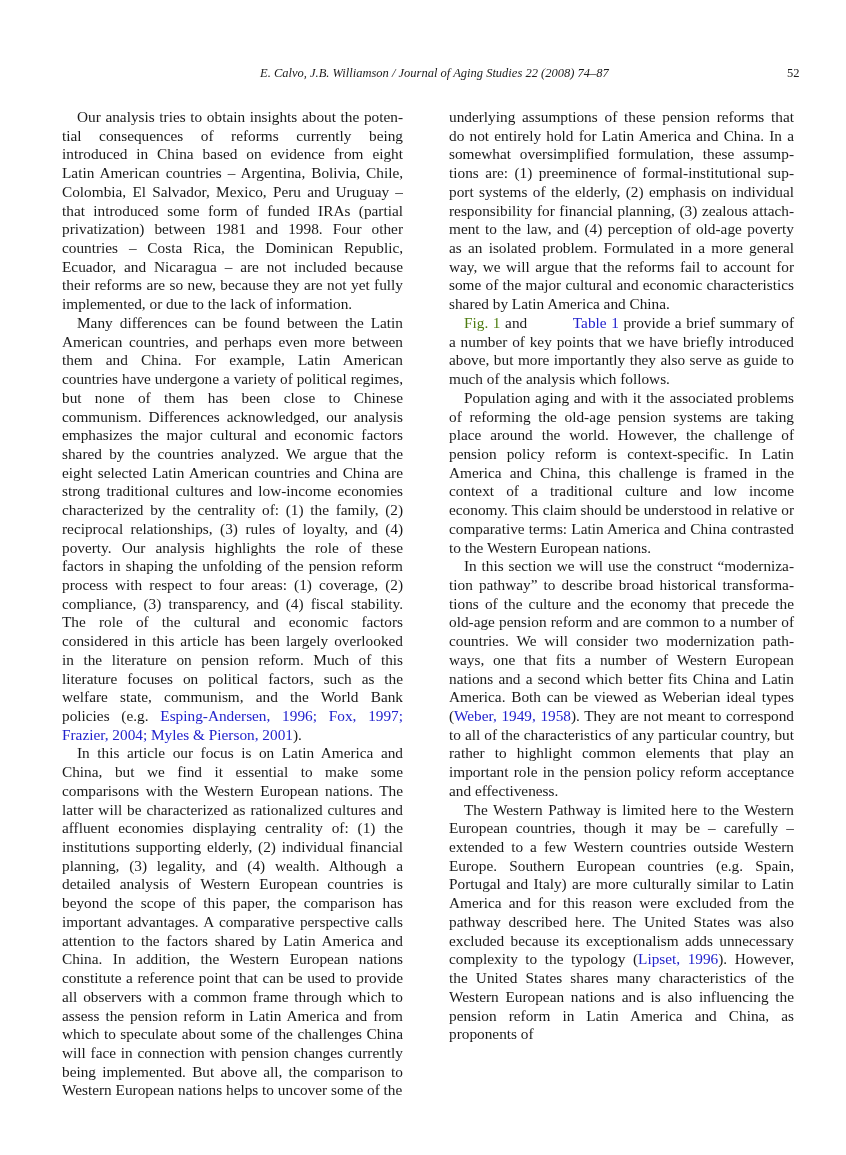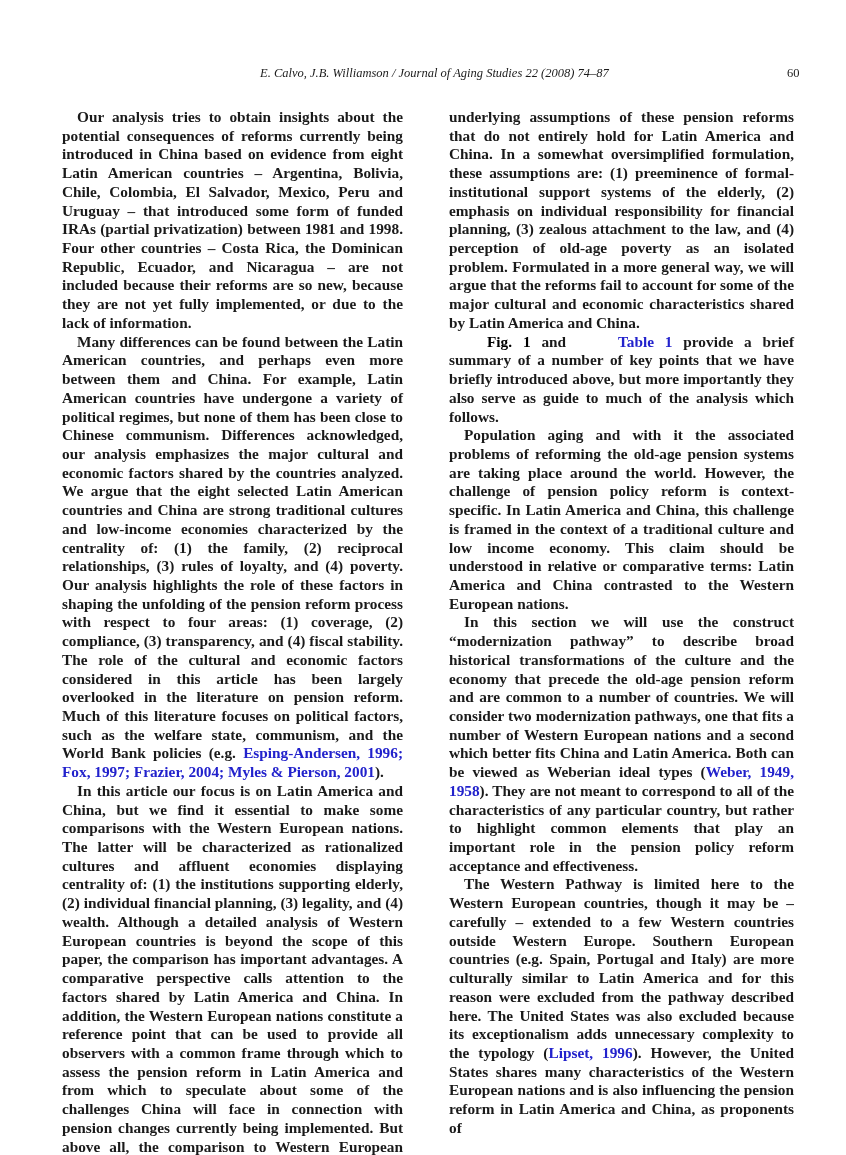--- a/index.html
+++ b/index.html
@@ -35,44 +35,44 @@
     .column {
       position: absolute;
       top: 108px;
       font-size: 15.3px;
       line-height: 18.72px;
       text-align: justify;
       hyphens: manual;
     }
     .col-left { left: 62px; width: 341px; }
     .col-right { left: 449px; width: 345px; }
-    p { margin: 0; text-indent: 15px; font-weight: bold; }
+    p { margin: 0; text-indent: 15px; }
     p.noindent { text-indent: 0; }
     a, .link { color: #2222cc; text-decoration: none; }
     h2 {
       font-size: 15.3px;
       font-weight: bold;
       margin: 18.72px 0 18.72px 0;
       line-height: 18.72px;
       text-align: left;
     }
   </style>
 </head>
 <body>
 
 <div class="running-head">
   <span class="title">E. Calvo, J.B. Williamson / Journal of Aging Studies 22 (2008) 74–87</span>
-  <span class="page-num">60</span>
+  <span class="page-num">52</span>
 </div>
 
 <div class="column col-left">
   <p><span>Our analysis tries to obtain insights about the poten­</span><span>tial consequences of reforms currently being introduced in China based on evidence from eight Latin American countries – Argentina, Bolivia, Chile, Colombia, El Salvador, Mexico, Peru and Uruguay – that introduced some form of funded IRAs (partial privatization) be­tween 1981 and 1998. Four other countries – Costa Rica, the Dominican Republic, Ecuador, and Nicaragua – are not included because their reforms are so new, because they are not yet fully implemented, or due to the lack of information.</span></p>
   <p><span>Many differences can be found between the Latin American countries, and perhaps even more between them and China. For example, Latin American countries have undergone a variety of political regimes, but none of them has been close to Chinese communism. Differ­ences acknowledged, our analysis emphasizes the major cultural and economic factors shared by the countries analyzed. We argue that the eight selected Latin Amer­ican countries and China are strong traditional cultures and low-income economies characterized by the cen­trality of: (1) the family, (2) reciprocal relationships, (3) rules of loyalty, and (4) poverty. Our analysis high­lights the role of these factors in shaping the unfolding of the pension reform process with respect to four areas: (1) coverage, (2) compliance, (3) transparency, and (4) fiscal stability. The role of the cultural and economic factors considered in this article has been largely overlooked in the literature on pension reform. Much of this literature focuses on political factors, such as the welfare state, communism, and the World Bank policies (e.g. </span><a class="link" style="color: rgb(34, 34, 204);">Esping-Andersen, 1996; Fox, 1997; Frazier, 2004; Myles &amp; Pierson, 2001</a><span>).</span></p>
   <p><span>In this article our focus is on Latin America and China, but we find it essential to make some comparisons with the Western European nations. The latter will be characterized as rationalized cultures and affluent economies displaying centrality of: (1) the institutions supporting elderly, (2) individual financial planning, (3) legality, and (4) wealth. Although a detailed analysis of Western European countries is beyond the scope of this paper, the comparison has important advantages. A comparative perspective calls attention to the factors shared by Latin America and China. In addition, the Western European nations constitute a reference point that can be used to provide all observers with a common frame through which to assess the pension reform in Latin America and from which to speculate about some of the challenges China will face in connection with pension changes currently being implemented. But above all, the comparison to Western European nations helps to uncover some of the</span></p>
 </div>
 
 <div class="column col-right">
   <p class="noindent"><span>underlying assumptions of these pension reforms that do not entirely hold for Latin America and China. In a somewhat oversimplified formulation, these assump­tions are: (1) preeminence of formal-institutional sup­port systems of the elderly, (2) emphasis on individual responsibility for financial planning, (3) zealous attach­ment to the law, and (4) perception of old-age poverty as an isolated problem. Formulated in a more general way, we will argue that the reforms fail to account for some of the major cultural and economic characteristics shared by Latin America and China.</span></p>
-  <p><a class="link" style="color: #000000; margin-left: 23px;">Fig. 1</a><span> and </span><a class="link" style="color: rgb(34, 34, 204); margin-left: 41px;">Table 1</a><span> provide a brief summary of a number of key points that we have briefly introduced above, but more importantly they also serve as guide to much of the analysis which follows.</span></p>
+  <p><a class="link" style="color: #4d7c0f;">Fig. 1</a><span> and </span><a class="link" style="color: rgb(34, 34, 204); margin-left: 41px;">Table 1</a><span> provide a brief summary of a number of key points that we have briefly introduced above, but more importantly they also serve as guide to much of the analysis which follows.</span></p>
   <p><span>Population aging and with it the associated problems of reforming the old-age pension systems are taking place around the world. However, the challenge of pension policy reform is context-specific. In Latin America and China, this challenge is framed in the context of a traditional culture and low income economy. This claim should be understood in relative or compara­tive terms: Latin America and China contrasted to the Western European nations.</span></p>
   <p><span>In this section we will use the construct “moderniza­tion pathway” to describe broad historical transforma­tions of the culture and the economy that precede the old-age pension reform and are common to a number of countries. We will consider two modernization path­ways, one that fits a number of Western European nations and a second which better fits China and Latin America. Both can be viewed as Weberian ideal types (</span><a class="link" style="color: rgb(34, 34, 204);">Weber, 1949, 1958</a><span>). They are not meant to correspond to all of the characteristics of any particular country, but rather to highlight common elements that play an important role in the pension policy reform acceptance and effectiveness.</span></p>
   <p><span>The Western Pathway is limited here to the Western European countries, though it may be – carefully – extended to a few Western countries outside Western Europe. Southern European countries (e.g. Spain, Portugal and Italy) are more culturally similar to Latin America and for this reason were excluded from the pathway described here. The United States was also excluded because its exceptionalism adds unnecessary complexity to the typology (</span><a class="link" style="color: rgb(34, 34, 204);">Lipset, 1996</a><span>). However, the United States shares many characteristics of the Western European nations and is also influencing the pension reform in Latin America and China, as proponents of</span></p>
 </div>
 
 </body></html>

